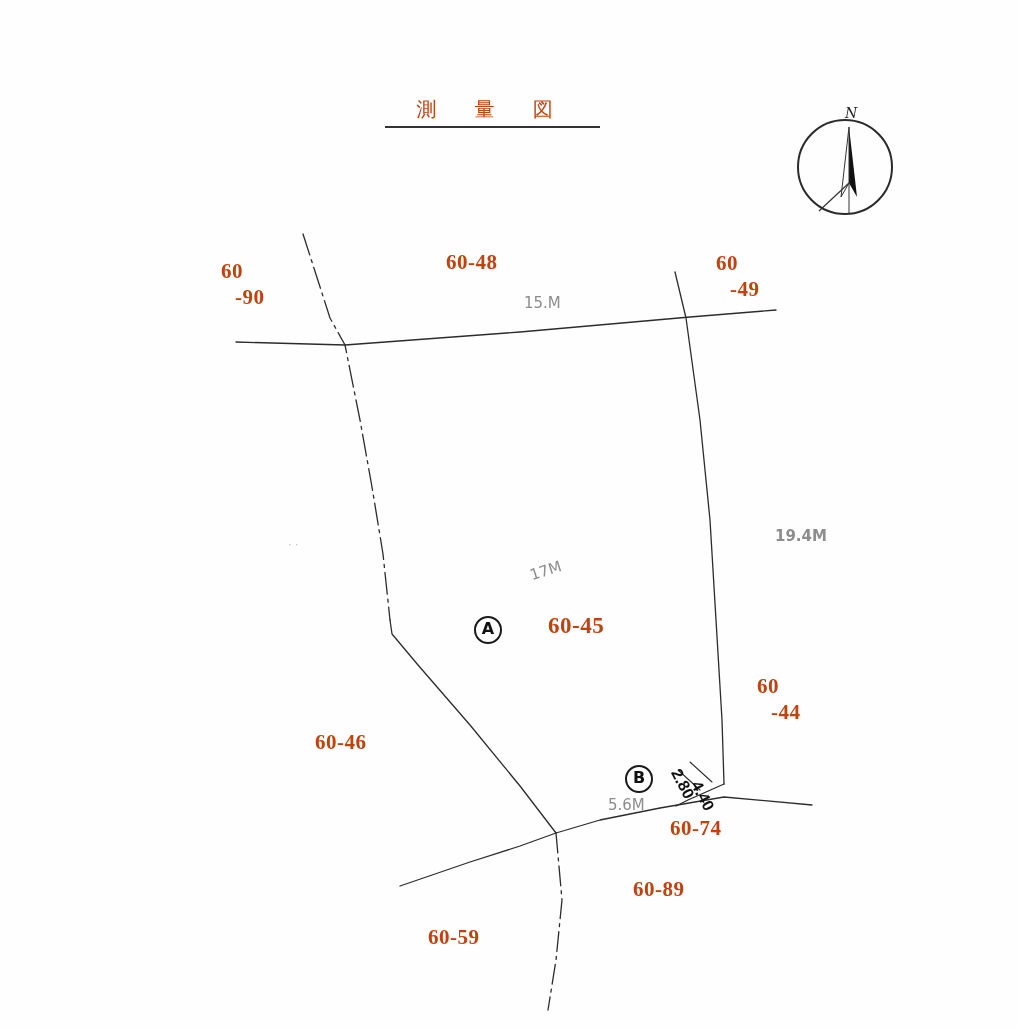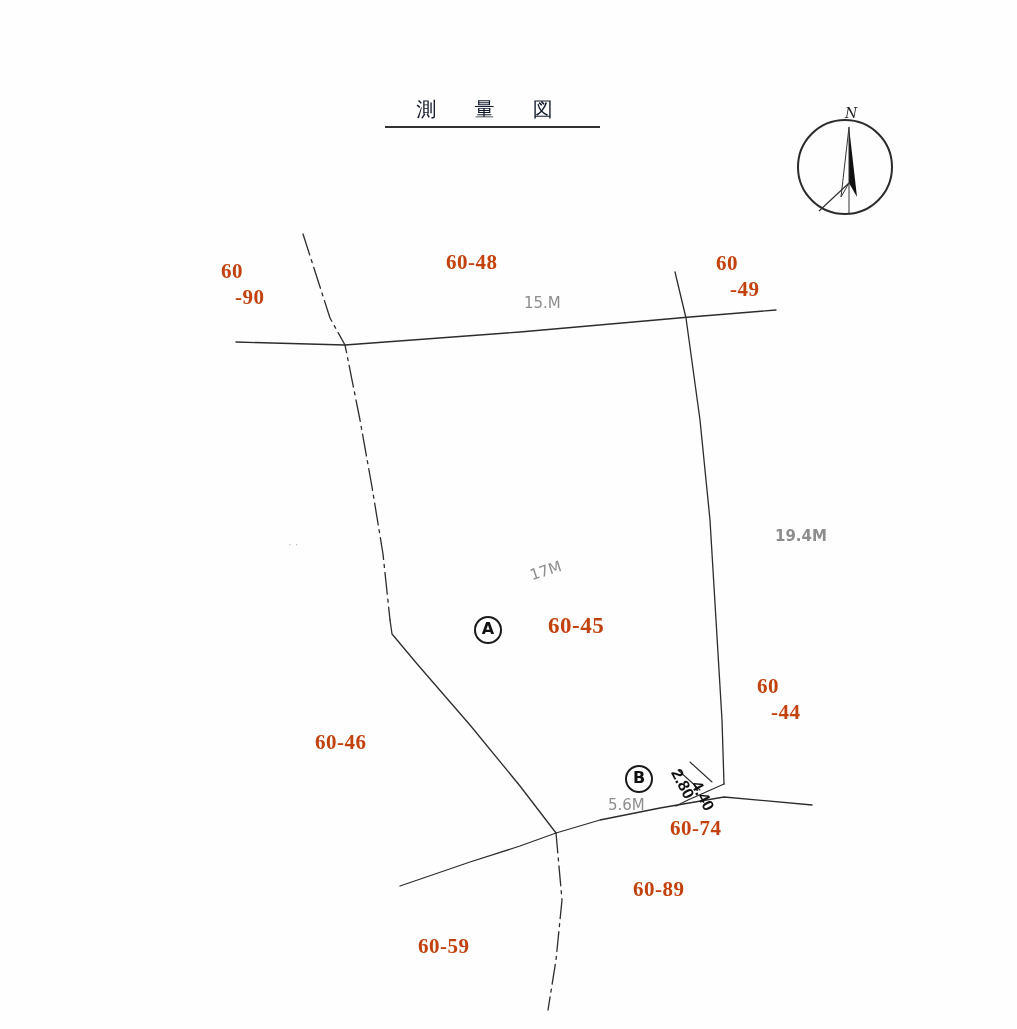--- a/index.html
+++ b/index.html
@@ -25,21 +25,21 @@
   
   .title {
     position: absolute;
     left: 385px;
     top: 96px;
     width: 215px;
     text-align: center;
     font-family: "DejaVu Serif", serif;
     font-size: 20px;
     letter-spacing: 16px;
-    color: #0f172a;
+    color: #c2410c;
     border-bottom: 2px solid #333;
     padding-bottom: 3px;
     white-space: nowrap;
   }
   
   .compass {
     position: absolute;
     left: 797px;
     top: 119px;
     width: 100px;
@@ -174,21 +174,21 @@
   <div class="lbl parcel" style="left:548px; top:613px; font-size:23px;">60-45</div>
 
   <div class="lbl parcel two-line" style="left:757px; top:673px;">
     <span>60</span>
     <span class="l2">-44</span>
   </div>
 
   <div class="lbl parcel" style="left:315px; top:730px;">60-46</div>
   <div class="lbl parcel" style="left:670px; top:816px;">60-74</div>
   <div class="lbl parcel" style="left:633px; top:877px;">60-89</div>
-  <div class="lbl parcel" style="left:418px; top:925px;margin-top:9px;">60-59</div>
+  <div class="lbl parcel" style="left:428px; top:925px;">60-59</div>
 
   <div class="lbl dim" style="left:524px; top:295px;">15.M</div>
   <div class="lbl dim" style="left:775px; top:528px;font-weight:bold;">19.4M</div>
   <div class="lbl dim" style="left:528px; top:568px; transform:rotate(-18deg); transform-origin:left top;">17M</div>
   <div class="lbl dim" style="left:608px; top:797px;">5.6M</div>
 
   <div class="rot-dim" style="left:683px; top:766px; transform:rotate(62deg);">2.80</div>
   <div class="rot-dim" style="left:703px; top:778px; transform:rotate(62deg);">4.40</div>
 
   <div class="marker" style="left:474px; top:616px;">A</div>

